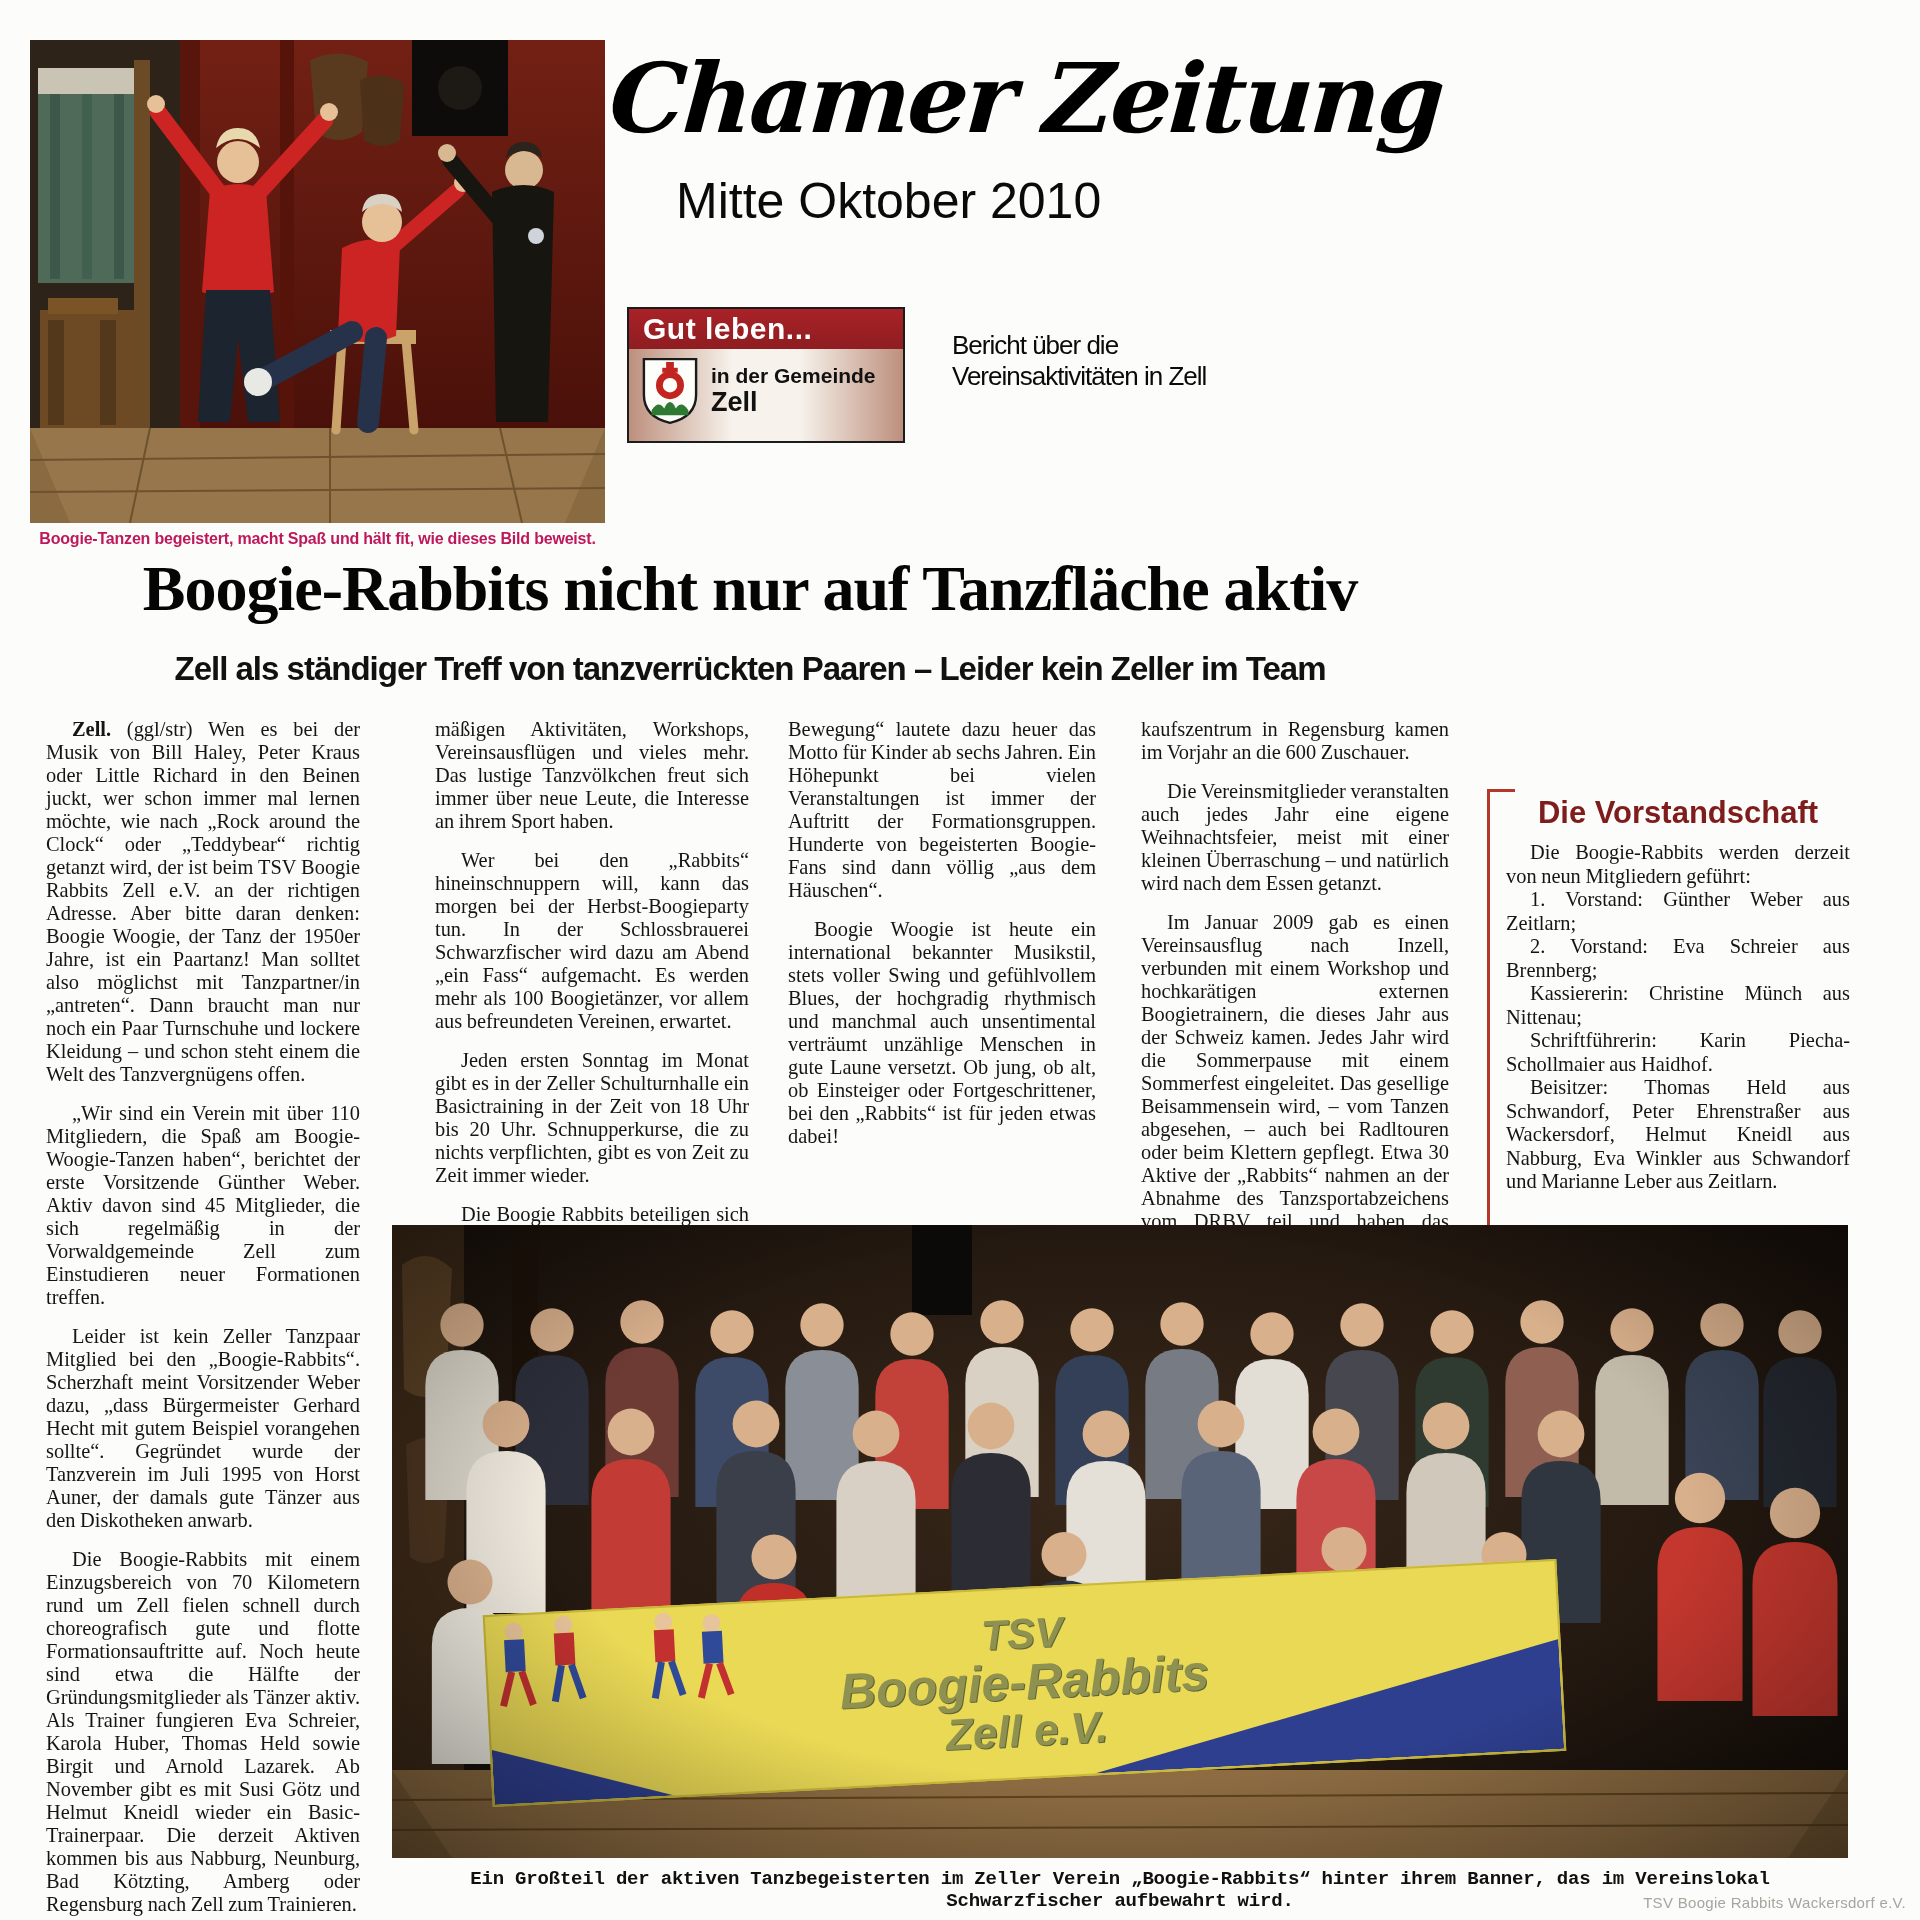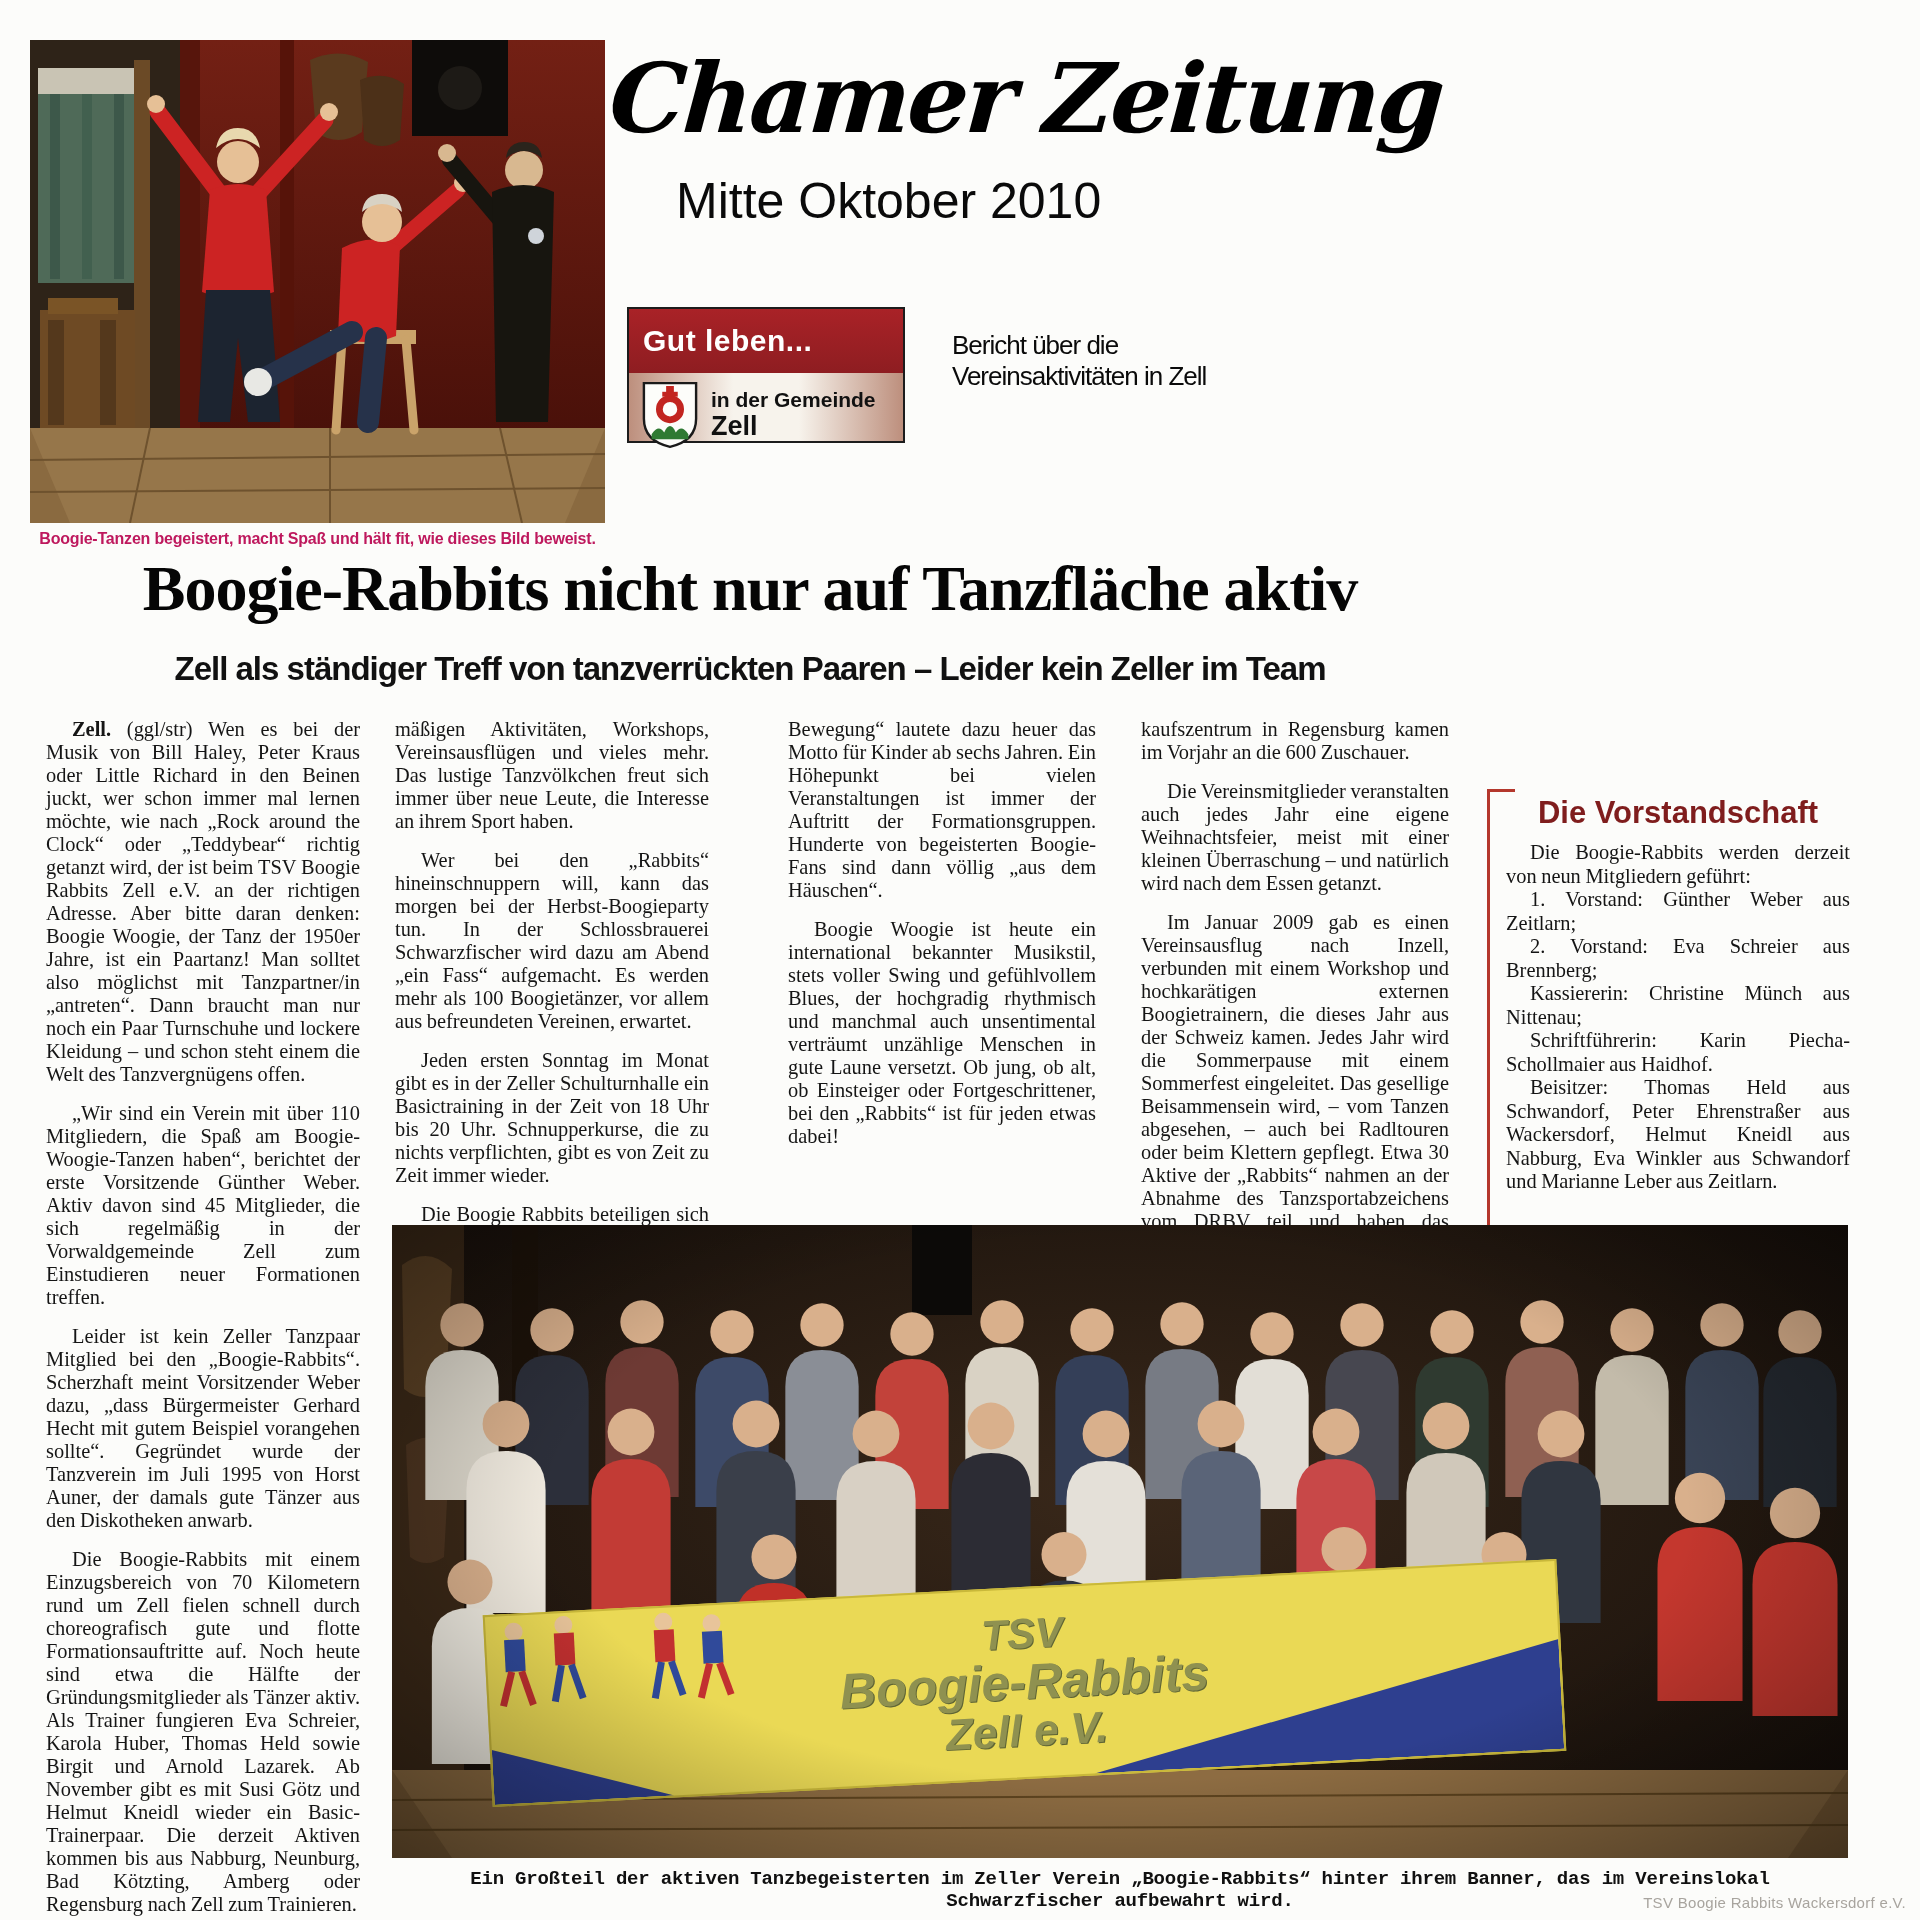--- a/index.html
+++ b/index.html
@@ -15,21 +15,21 @@
   
   .masthead{position:absolute;left:610px;top:42px;width:790px;text-align:center;}
   .masthead-title{font-family:"DejaVu Serif",serif;font-weight:bold;font-style:italic;
     font-size:96px;letter-spacing:-3px;transform:skewX(-4deg);white-space:nowrap;color:#000;}
   .masthead-date{position:absolute;left:676px;top:172px;font-family:"Liberation Sans",sans-serif;
     font-size:50px;color:#0a0a0a;white-space:nowrap;}
 
   
   .badge{position:absolute;left:627px;top:307px;width:278px;height:136px;border:2px solid #1c1c1c;
     box-sizing:border-box;background:linear-gradient(90deg,#bd8f7d 0%,#f7f3ec 38%,#f7f3ec 62%,#bd8f7d 100%);}
-  .badge-band{height:64px;background:linear-gradient(#a92227,#8e1d21);display:flex;align-items:center;
+  .badge-band{height:40px;background:linear-gradient(#a92227,#8e1d21);display:flex;align-items:center;
     padding-left:14px;box-sizing:border-box;}
   .badge-band span{font-family:"Liberation Sans",sans-serif;font-weight:700;font-size:30px;color:#fff;letter-spacing:.5px;}
   .badge-body{display:flex;align-items:center;height:84px;padding-left:12px;}
   .badge-shield{width:58px;height:70px;flex:0 0 auto;}
   .badge-text{margin-left:12px;font-family:"Liberation Sans",sans-serif;color:#111;line-height:1.08;}
   .badge-line1{font-size:21px;font-weight:700;}
   .badge-line2{font-size:27px;font-weight:700;}
 
   
   .report-note{position:absolute;left:952px;top:330px;font-family:"Liberation Sans",sans-serif;
@@ -40,21 +40,21 @@
     font-family:"Liberation Serif",serif;font-weight:700;font-size:64px;letter-spacing:-1px;color:#050505;white-space:nowrap;}
   .subhead{position:absolute;left:30px;top:650px;width:1440px;text-align:center;
     font-family:"Liberation Sans",sans-serif;font-weight:700;font-size:33px;letter-spacing:-1px;color:#111;white-space:nowrap;}
 
   
   .col{position:absolute;top:702px;font-size:20.4px;line-height:23px;text-align:justify;
     word-spacing:-.5px;color:#151515;}
   .col .para{margin:16px;text-indent:26px;}
   .col.cont .para:first-child{text-indent:0;}
   #col1{left:30px;width:346px;}
-  #col2{left:379px;width:346px;}
+  #col2{left:419px;width:346px;}
   #col3{left:772px;width:340px;}
   #col4{left:1125px;width:340px;}
   .lead-word{font-weight:700;}
 
   
   .sidebar-rule-v{position:absolute;left:1487px;top:789px;width:3px;height:497px;background:#b4372c;}
   .sidebar-rule-h{position:absolute;left:1487px;top:789px;width:28px;height:3px;background:#b4372c;}
   .sidebar{position:absolute;left:1506px;top:795px;width:344px;}
   .sidebar-title{font-family:"Liberation Sans",sans-serif;font-weight:700;font-size:31px;
     text-align:center;color:#7f1d1d;margin-bottom:10px;}

